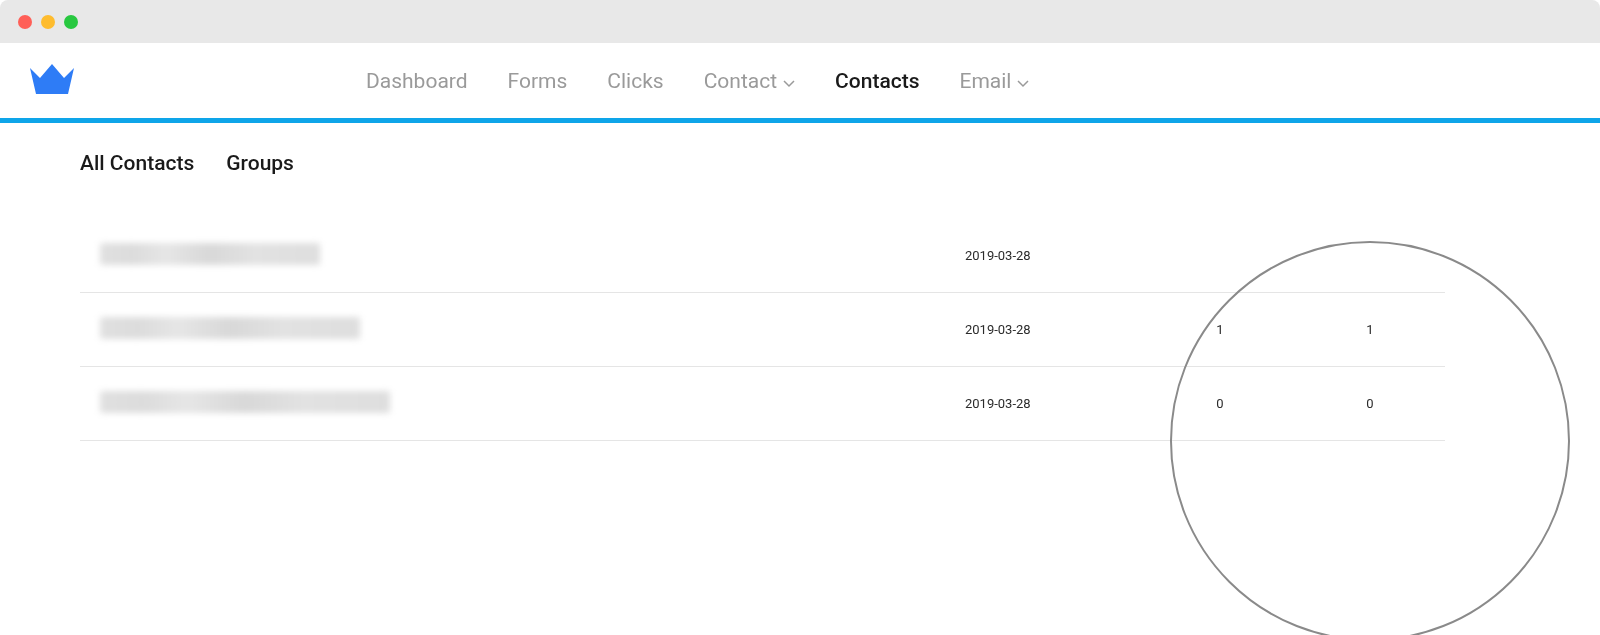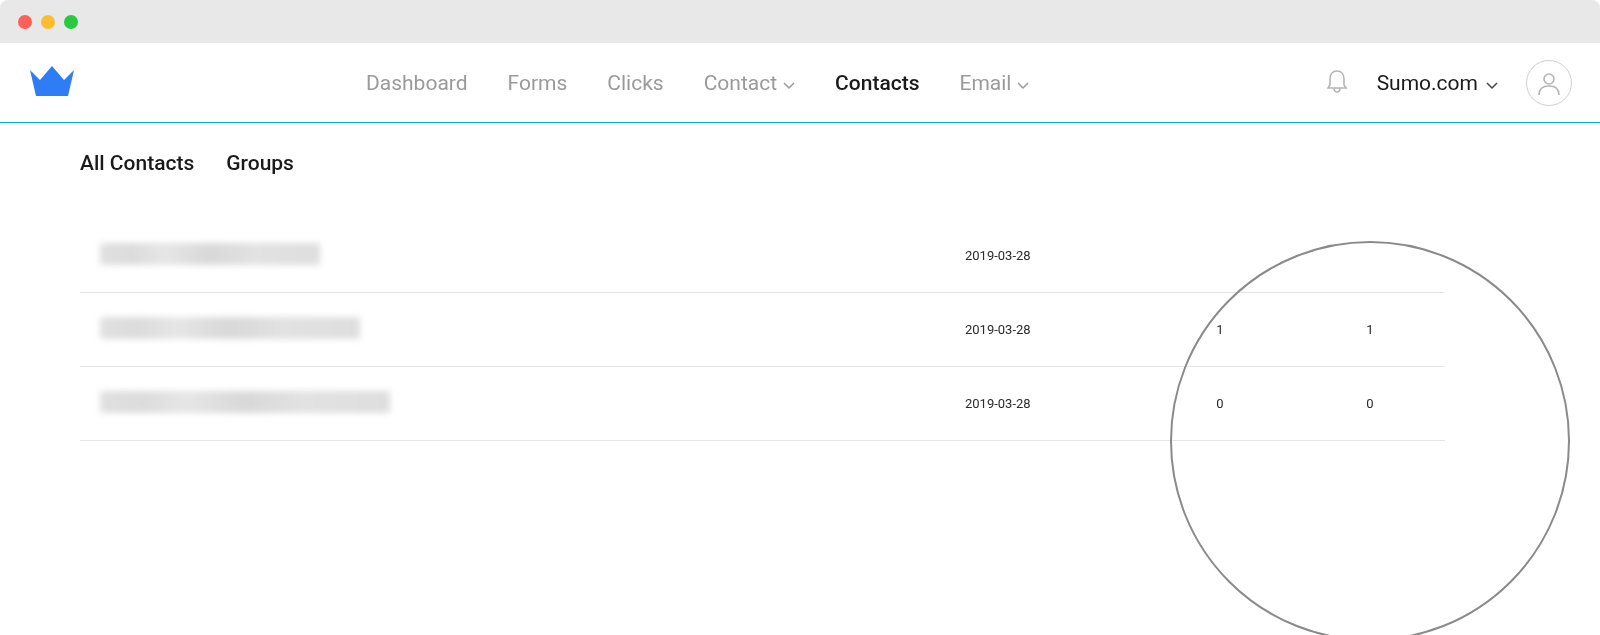--- a/index.html
+++ b/index.html
@@ -31,21 +31,21 @@
     }
     .tl-red { background: #ff5f57; }
     .tl-yellow { background: #febc2e; }
     .tl-green { background: #28c840; }
 
     .navbar {
       height: 80px;
       display: flex;
       align-items: center;
       padding: 0 28px;
-      border-bottom: 1px solid #0ea5e9;
+      border-bottom: 5px solid #0ea5e9;
       background: #fff;
     }
     .logo {
       margin-right: 60px;
     }
     .nav-links {
       display: flex;
       gap: 40px;
       align-items: center;
       margin-left: 230px;
@@ -230,42 +230,20 @@
     <span class="nav-link active">Contacts</span>
     <span class="nav-link">
       <span>Email</span>
       <span class="chevron-down">
         <svg width="12" height="8" viewBox="0 0 12 8">
             <path d="M1 1 L6 6 L11 1" stroke="#9a9a9a" stroke-width="1.5" fill="none"></path>
           </svg>
       </span>
     </span>
   </div>
-  <div class="nav-right">
-    <span class="bell-icon">
-      <svg width="24" height="26" viewBox="0 0 24 26" fill="none" stroke="#b5b5b5" stroke-width="1.6">
-        <path d="M12 3 C8 3 5 6 5 11 L5 17 L3 20 L21 20 L19 17 L19 11 C19 6 16 3 12 3 Z"></path>
-        <path d="M9 20 C9 22 10 24 12 24 C14 24 15 22 15 20"></path>
-      </svg>
-    </span>
-    <span class="site-selector">
-      <span>Sumo.com</span>
-      <span class="chevron-down">
-        <svg width="12" height="8" viewBox="0 0 12 8">
-            <path d="M1 1 L6 6 L11 1" stroke="#444" stroke-width="1.5" fill="none"></path>
-          </svg>
-      </span>
-    </span>
-    <span class="avatar">
-      <svg width="26" height="26" viewBox="0 0 26 26" fill="none" stroke="#b5b5b5" stroke-width="1.6">
-        <circle cx="13" cy="9" r="5"></circle>
-        <path d="M3 25 C3 18 8 16 13 16 C18 16 23 18 23 25"></path>
-      </svg>
-    </span>
-  </div>
 </div>
 
 <div class="content" style="position:relative;">
 
   <div class="highlight-circle"></div>
 
   <div class="subnav">
     <span class="subnav-item">All Contacts</span>
     <span class="subnav-item">Groups</span>
   </div>

